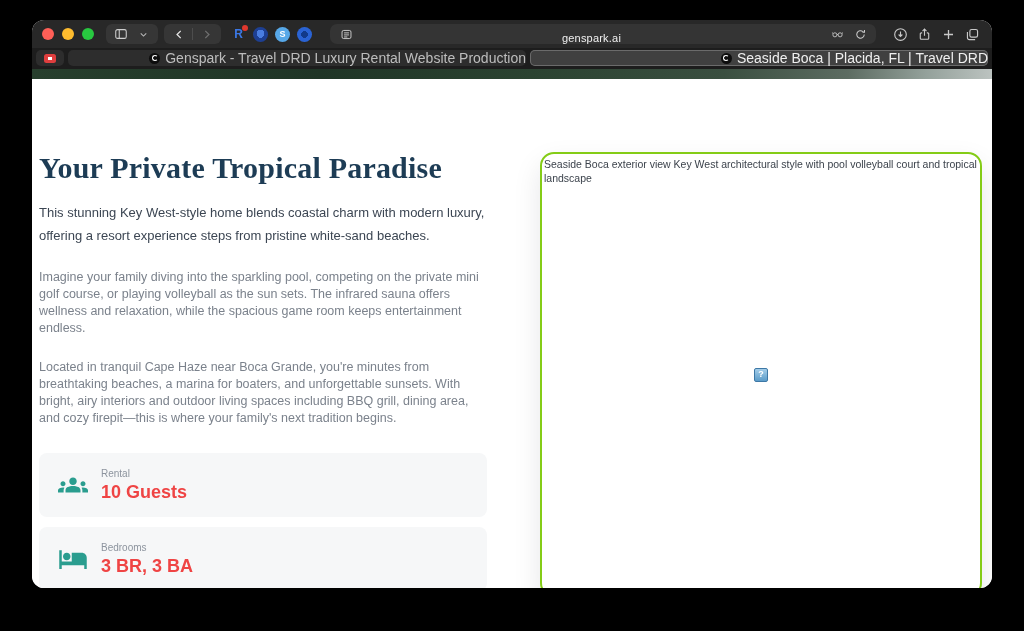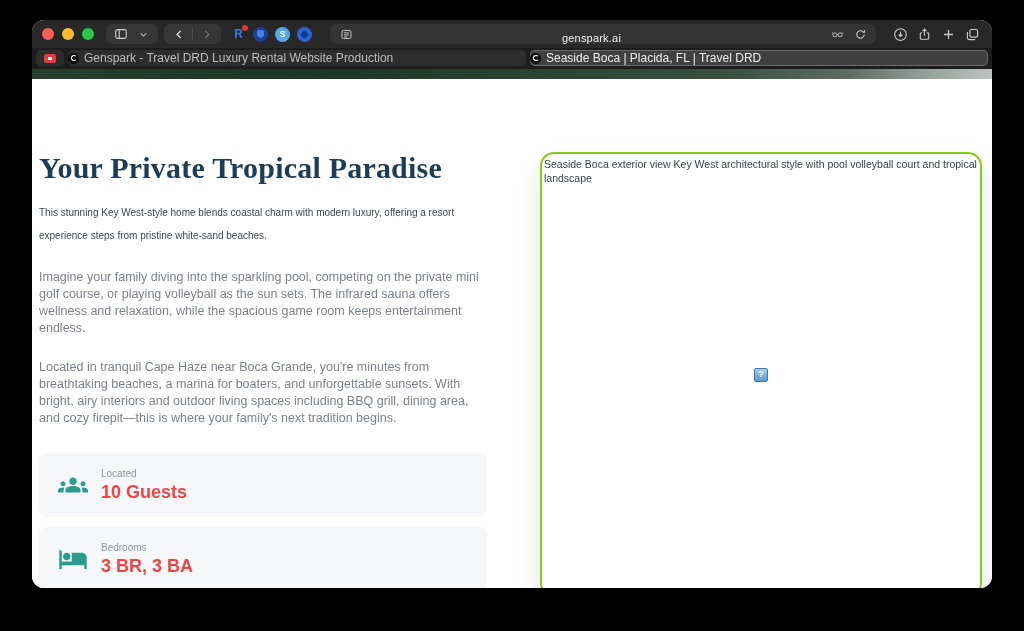--- a/index.html
+++ b/index.html
@@ -52,38 +52,38 @@
     gap:4px; padding:2px 4px 3px 4px;
   }
   .pinned-tab {
     flex:none; width:28px; background:#2d2d2d; border-radius:5px;
     display:flex; align-items:center; justify-content:center;
   }
   .yt-icon { width:12px; height:9px; background:#df3e3e; border-radius:2.5px; position:relative; }
   .yt-icon::after { content:""; position:absolute; left:4px; top:3px; width:4px; height:3px; background:#fff; }
   .tab {
     flex:1; border-radius:5px; background:#2d2d2d; display:flex; align-items:center;
-    justify-content:flex-start; gap:5px; font-size:12px; color:#bdbdbd; overflow:hidden; white-space:nowrap;
+    justify-content:flex-end; gap:5px; font-size:14px; color:#bdbdbd; overflow:hidden; white-space:nowrap;
   }
   .tab.active { background:#404040; color:#efefef; box-shadow:inset 0 0 0 1px #6b6b6b; }
   .favicon { flex:none; width:11px; height:11px; border-radius:50%; background:#0d0d0d; position:relative; }
   .favicon::after { content:""; position:absolute; inset:2.5px; border:1.5px solid #fff; border-right-color:transparent; border-radius:50%; }
   
   .photo-strip {
     flex:none; height:10px;
     background:linear-gradient(90deg,#273f2d 0%,#1f3526 30%,#2b4331 52%,#3a4f40 72%,#5d6c62 85%,#93a09a 93%,#bcc3c0 100%);
   }
   
   .content { flex:1; background:#fff; position:relative;margin-top:24px; }
   .left-col { position:absolute; left:7px; top:47px; width:452px; }
   .page-title {
     margin:0; font-family:"Liberation Serif","DejaVu Serif",serif; font-weight:600;
     font-size:30px; line-height:36px; color:#1d3c55; letter-spacing:.2px;
   }
-  .lead { margin:15px 0 0; font-size:10px; line-height:23px; color:#3c4653; }
+  .lead { margin:15px 0 0; font-size:13px; line-height:23px; color:#3c4653; }
   .body-para { margin:22px 0 0; font-size:12.5px; line-height:17px; color:#7b828c; }
   .features { margin-top:26px; }
   .feature-card {
     display:flex; align-items:center; gap:13px; height:64px; background:#f6f7f8;
     border-radius:8px; padding-left:19px; margin-bottom:10px; width:448px;
   }
   .f-icon { flex:none; width:30px; height:30px; display:flex; align-items:center; justify-content:center; }
   .f-icon svg { width:30px; height:30px; fill:#2a9d8f; }
   .f-label { font-size:10px; color:#8d949e; font-weight:500; margin-bottom:3px; }
   .f-value { font-size:18px; color:#ef4444; font-weight:700; }
@@ -231,21 +231,21 @@
 
       <div class="features">
 
         <div class="feature-card">
           <span class="f-icon">
             <svg viewBox="0 0 24 24">
                 <path d="M12 12.75c1.63 0 3.07.39 4.24.9 1.08.48 1.76 1.56 1.76 2.73V18H6v-1.61c0-1.18.68-2.26 1.76-2.73 1.17-.52 2.61-.91 4.24-.91zM4 13c1.1 0 2-.9 2-2s-.9-2-2-2-2 .9-2 2 .9 2 2 2zm1.13 1.1c-.37-.06-.74-.1-1.13-.1-.99 0-1.93.21-2.78.58C.48 14.9 0 15.62 0 16.43V18h4.5v-1.61c0-.83.23-1.61.63-2.29zM20 13c1.1 0 2-.9 2-2s-.9-2-2-2-2 .9-2 2 .9 2 2 2zm4 3.43c0-.81-.48-1.53-1.22-1.85-.85-.37-1.79-.58-2.78-.58-.39 0-.76.04-1.13.1.4.68.63 1.46.63 2.29V18H24v-1.57zM12 6c1.66 0 3 1.34 3 3s-1.34 3-3 3-3-1.34-3-3 1.34-3 3-3z"></path>
               </svg>
           </span>
           <div class="f-text">
-            <div class="f-label">Located</div>
+            <div class="f-label">Rental</div>
             <div class="f-value">10 Guests</div>
           </div>
         </div>
 
         <div class="feature-card">
           <span class="f-icon">
             <svg viewBox="0 0 24 24">
                 <path d="M7 13c1.66 0 3-1.34 3-3S8.66 7 7 7s-3 1.34-3 3 1.34 3 3 3zm12-6h-8v7H3V5H1v15h2v-3h18v3h2v-9c0-2.21-1.79-4-4-4z"></path>
               </svg>
           </span>

